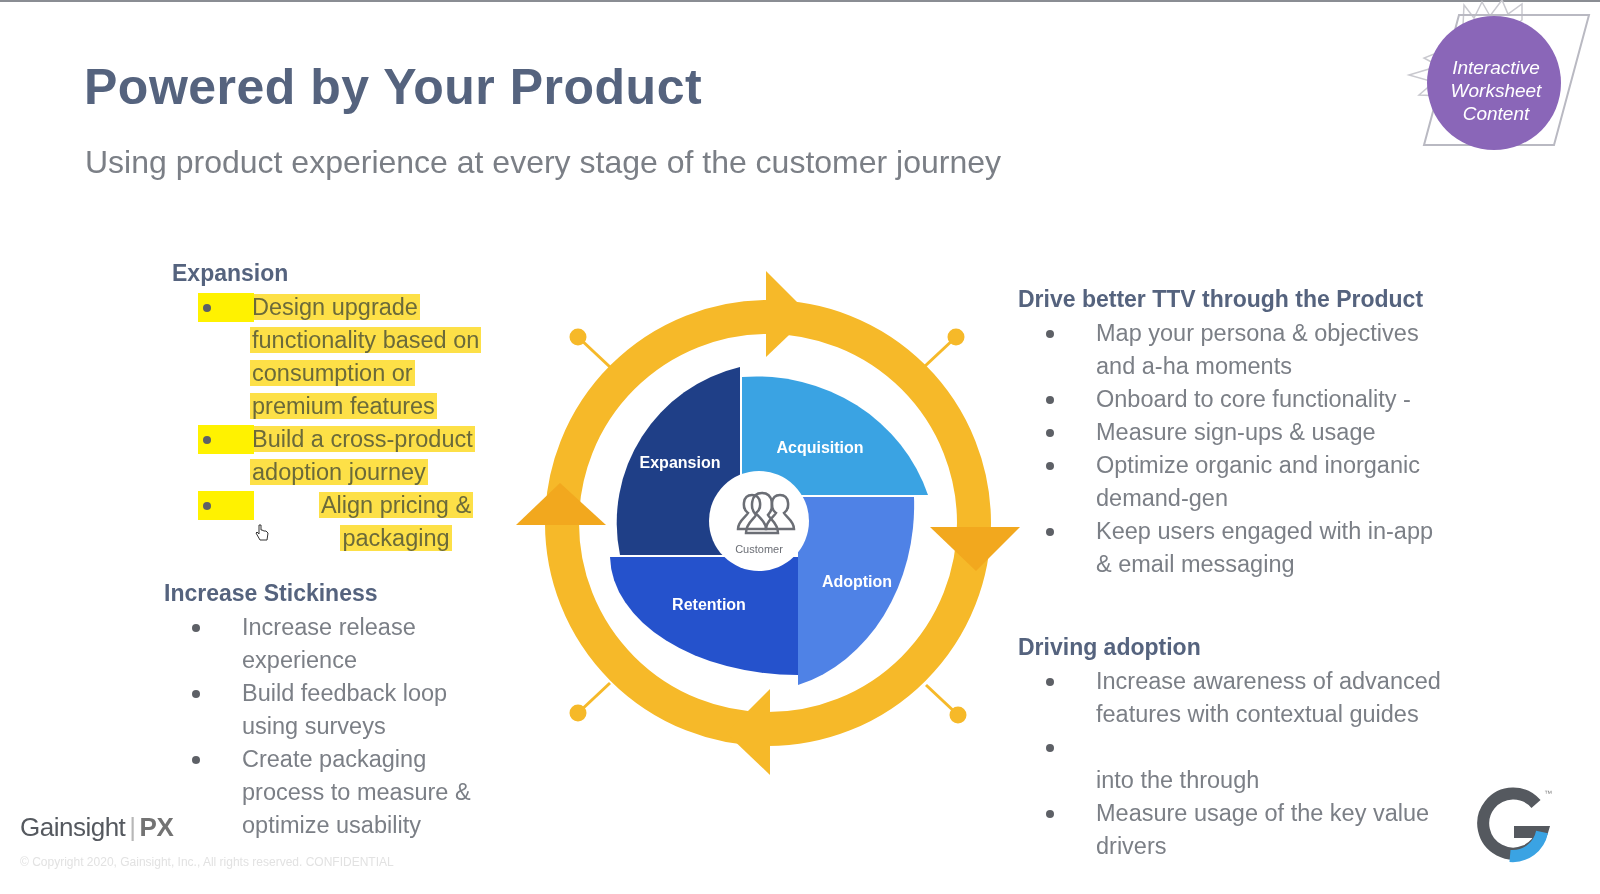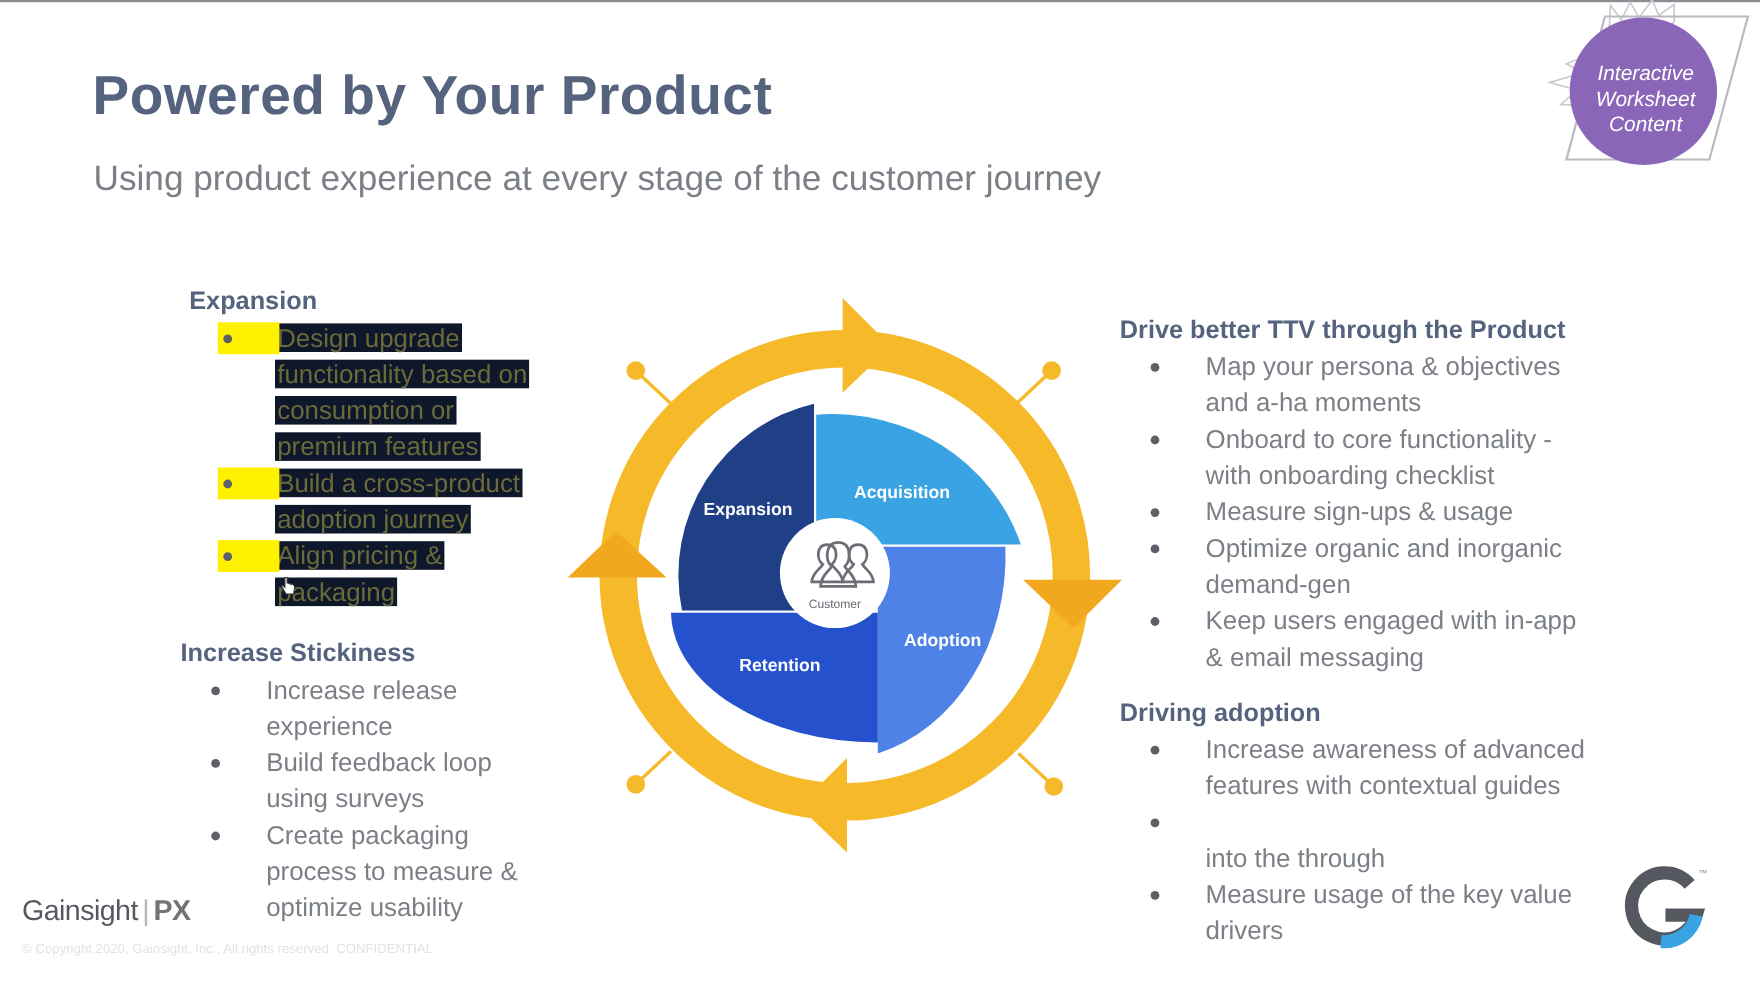--- a/index.html
+++ b/index.html
@@ -7,21 +7,21 @@
   .topline{position:absolute;left:0;top:0;width:1600px;height:2px;background:#8a8d93;}
   .title{position:absolute;left:84px;top:58px;font-size:50px;font-weight:bold;color:#55637e;letter-spacing:0.5px;margin:0;}
   .subtitle{position:absolute;left:85px;top:144px;font-size:32px;color:#7b7f86;margin:0;}
   .badge{position:absolute;left:1404px;top:0;width:196px;height:160px;}
   .badge-text{position:absolute;left:1428px;top:56px;width:136px;text-align:center;font-style:italic;color:#fff;font-size:19px;line-height:23px;}
   .section{position:absolute;}
   .sec-head{font-size:23px;font-weight:bold;color:#55637e;margin:0 0 4px 0;}
   ul.blist{list-style:none;margin:0;padding:0;}
   ul.blist li{position:relative;font-size:23.5px;line-height:33px;color:#7b7f86;}
   ul.blist li .dot{position:absolute;width:8px;height:8px;border-radius:50%;background:#5d6066;top:13px;}
-  .hl span.t{background:#0f172a;color:#6b6a3a;box-decoration-break:clone;-webkit-box-decoration-break:clone;padding:0 2px;}
+  .hl span.t{background:#fde047;color:#6b6a3a;box-decoration-break:clone;-webkit-box-decoration-break:clone;padding:0 2px;}
   .hl li{padding-left:0;}
   .hl li .dotbg{position:absolute;left:0;top:2px;height:29px;width:56px;background:#fff200;}
   .logo{position:absolute;left:20px;top:812px;font-size:26px;color:#55595f;letter-spacing:-0.5px;}
   .logo .px{color:#737373;font-weight:bold;margin-top:40px;}
   .logo .sep{color:#b7b7b7;font-weight:normal;margin:0 4px;}
   .copyright{position:absolute;left:20px;top:855px;font-size:12px;color:#e2e2e2;}
   .glogo{position:absolute;left:1474px;top:786px;width:80px;height:80px;}
   .cursor{position:absolute;left:255px;top:524px;width:14px;height:18px;}
 </style>
 </head>
@@ -51,21 +51,21 @@
       <span class="t">Design upgrade</span><br>
       <span class="t">functionality based on</span><br>
       <span class="t">consumption or</span><br>
       <span class="t">premium features</span>
     </li>
     <li style="padding-left:52px;">
       <span class="dotbg"></span><span class="dot" style="left:5px;"></span>
       <span class="t">Build a cross-product</span><br>
       <span class="t">adoption journey</span>
     </li>
-    <li style="padding-left:52px;">
+    <li style="padding-left:52px;text-align:center;">
       <span class="dotbg"></span><span class="dot" style="left:5px;"></span>
       <span class="t">Align pricing &amp;</span><br>
       <span class="t">packaging</span>
     </li>
   </ul>
 </div>
 
 <svg class="cursor" viewBox="0 0 14 18">
   <path d="M4 1 L4 10 L2 8 L1 9 L5 16 L12 16 L13 9 L11 7 L9 7 L7 6 L6 6 L6 1 Z" fill="#fff" stroke="#333" stroke-width="1"></path>
 </svg>
@@ -130,21 +130,21 @@
   </g>
   <text x="249" y="288" fill="#6b6e75" font-family="Liberation Sans, sans-serif" font-size="11" text-anchor="middle">Customer</text>
 </svg>
 
 <div class="section" style="left:1018px;top:286px;width:560px;">
   <h3 class="sec-head">Drive better TTV through the Product</h3>
   <ul class="blist">
     <li style="padding-left:78px;"><span class="dot" style="left:28px;"></span>
       <span>Map your persona &amp; objectives</span><br><span>and a-ha moments</span></li>
     <li style="padding-left:78px;"><span class="dot" style="left:28px;"></span>
-      <span>Onboard to core functionality -</span><br><span>with onboarding checklist</span></li>
+      <span>Onboard to core functionality -</span><br></li>
     <li style="padding-left:78px;"><span class="dot" style="left:28px;"></span>
       <span>Measure sign-ups &amp; usage</span></li>
     <li style="padding-left:78px;"><span class="dot" style="left:28px;"></span>
       <span>Optimize organic and inorganic</span><br><span>demand-gen</span></li>
     <li style="padding-left:78px;"><span class="dot" style="left:28px;"></span>
       <span>Keep users engaged with in-app</span><br><span>&amp; email messaging</span></li>
   </ul>
 </div>
 
 <div class="section" style="left:1018px;top:634px;width:560px;">

